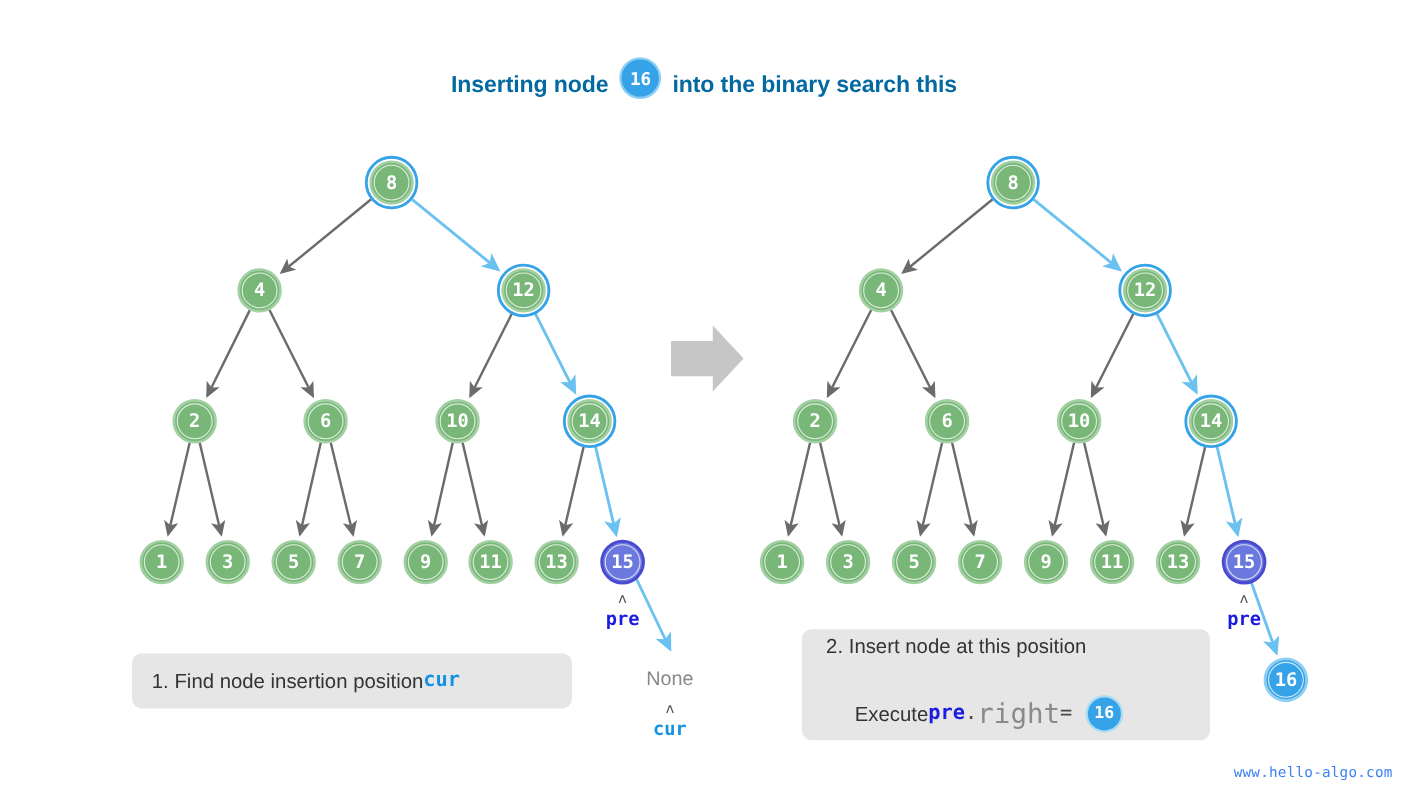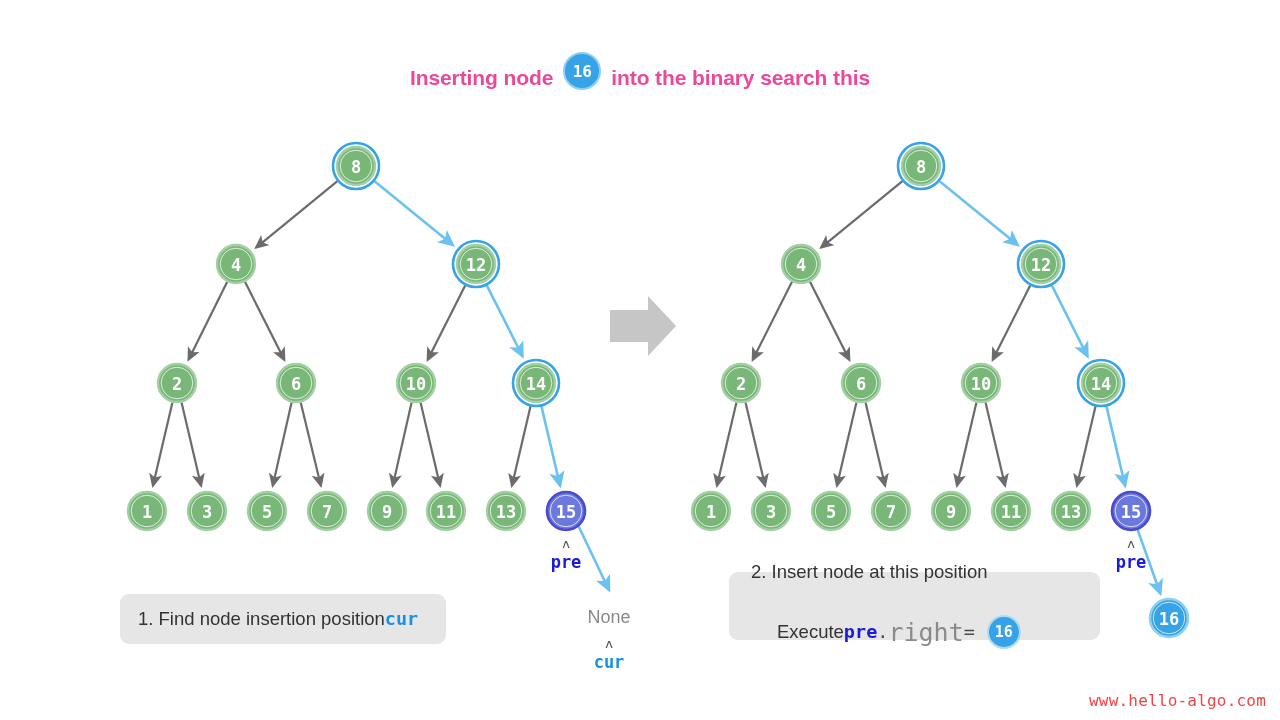--- a/index.html
+++ b/index.html
@@ -17,21 +17,21 @@
   
   #title-bar {
     position: absolute;
     top: 52px; left: 0; width: 1280px;
     display: flex; align-items: center; justify-content: center;
     gap: 10px;
   }
   .title-text {
     font-size: 21px;
     font-weight: bold;
-    color: #ec4899;
+    color: #0369a1;
     letter-spacing: -0.1px;
     white-space: nowrap;
     margin-top: 14px;
   }
   .title-pill {
     width: 38px; height: 38px;
     border-radius: 50%;
     background: #36a3e8;
     border: 2px solid #8fd0f2;
     box-sizing: border-box;
@@ -46,26 +46,26 @@
     position: absolute;
     background: #e6e6e6;
     border-radius: 9px;
     box-sizing: border-box;
     display: flex;
     flex-direction: column;
     justify-content: center;
   }
   #caption-left {
     left: 120px; top: 594px;
-    width: 326px; height: 50px;
+    width: 400px; height: 50px;
     padding: 0 18px;
   }
   #caption-right {
     left: 729px; top: 572px;
-    width: 371px; height: 68px;
+    width: 371px; height: 101px;
     padding: 0 22px;
   }
   .caption-line {
     font-size: 18.5px;
     color: #333333;
     display: flex;
     align-items: center;
     white-space: nowrap;
     line-height: 1.0;
   }
@@ -105,22 +105,22 @@
     font-weight: bold;
     font-family: "DejaVu Sans Mono", monospace;
     margin-left: 12px;
     flex: 0 0 auto;
   }
   
   #watermark {
     position: absolute;
     right: 14px; bottom: 10px;
     font-family: "DejaVu Sans Mono", monospace;
-    font-size: 16px;
-    color: #ef4444;
+    font-size: 13px;
+    color: #3b82f6;
     letter-spacing: 0.2px;
   }
   
   #scene { position: absolute; left: 0; top: 0; }
   .node-text {
     font-family: "DejaVu Sans Mono", monospace;
     font-weight: bold;
     font-size: 17px;
     fill: #ffffff;
     text-anchor: middle;

